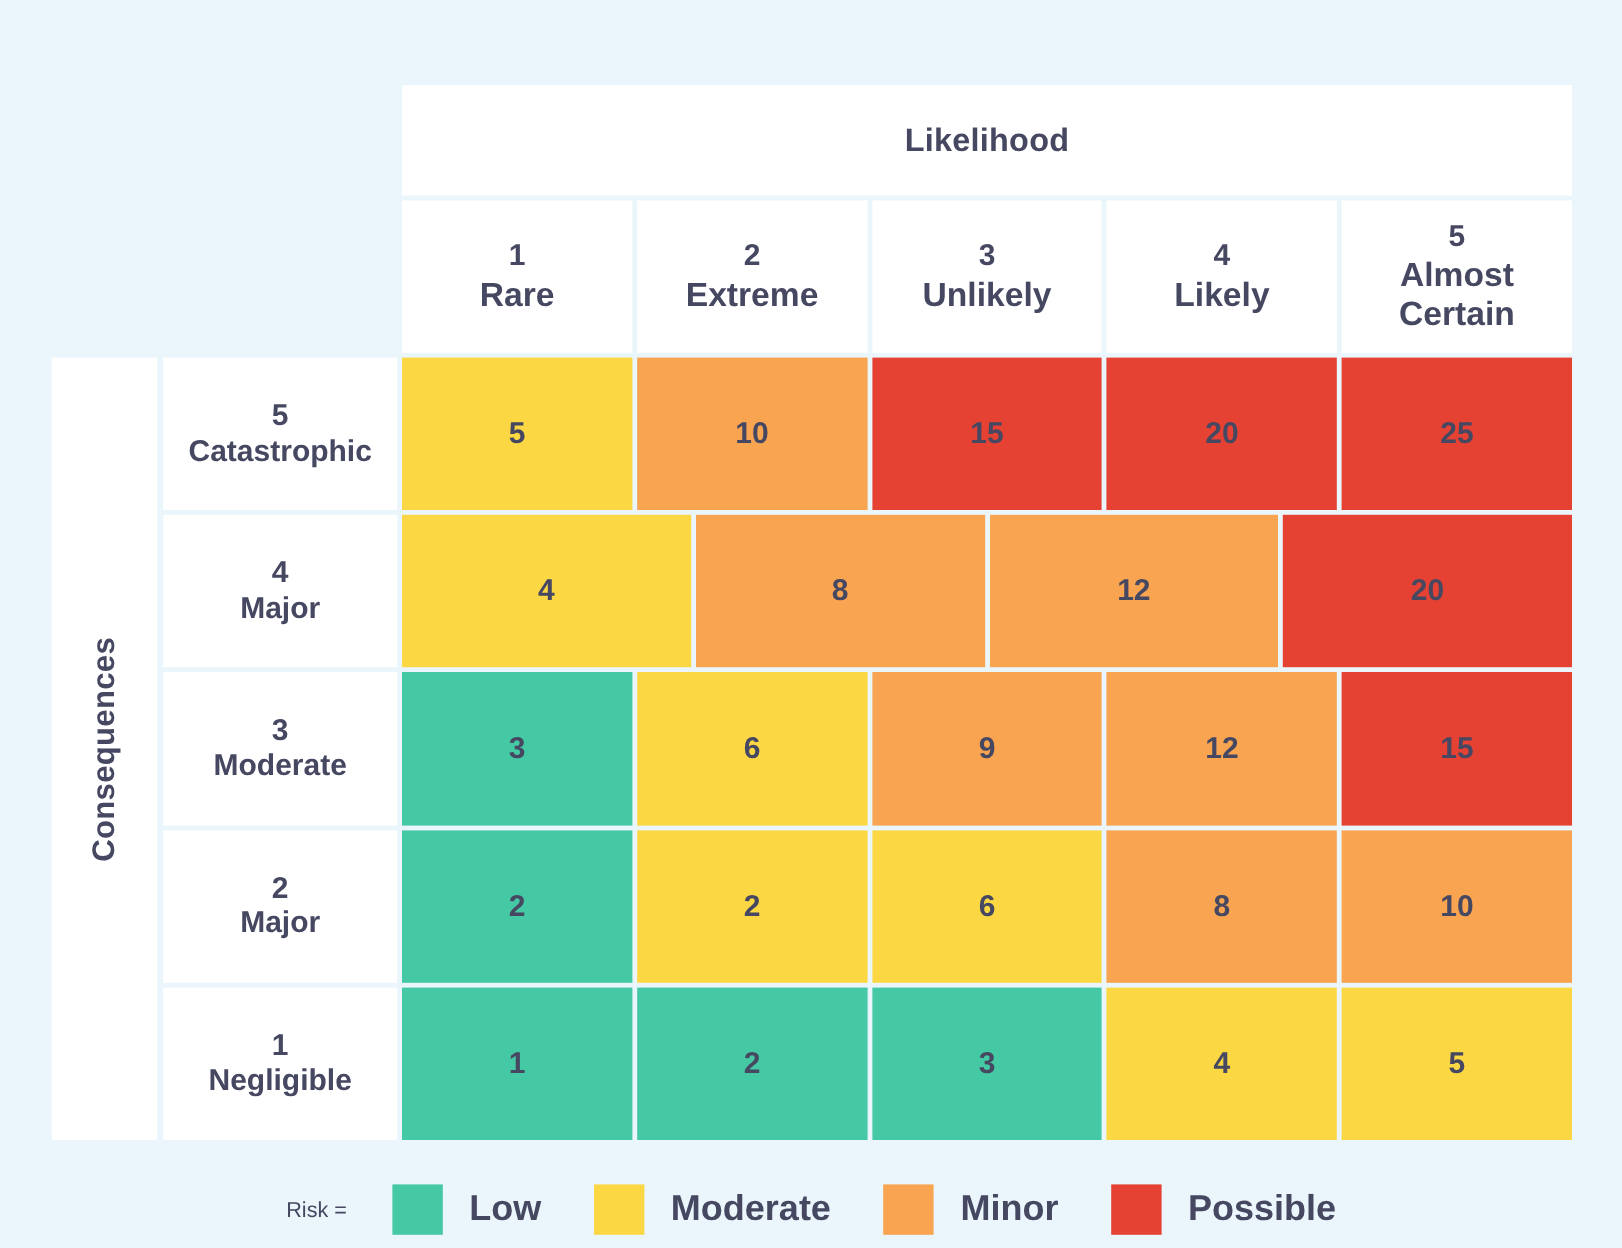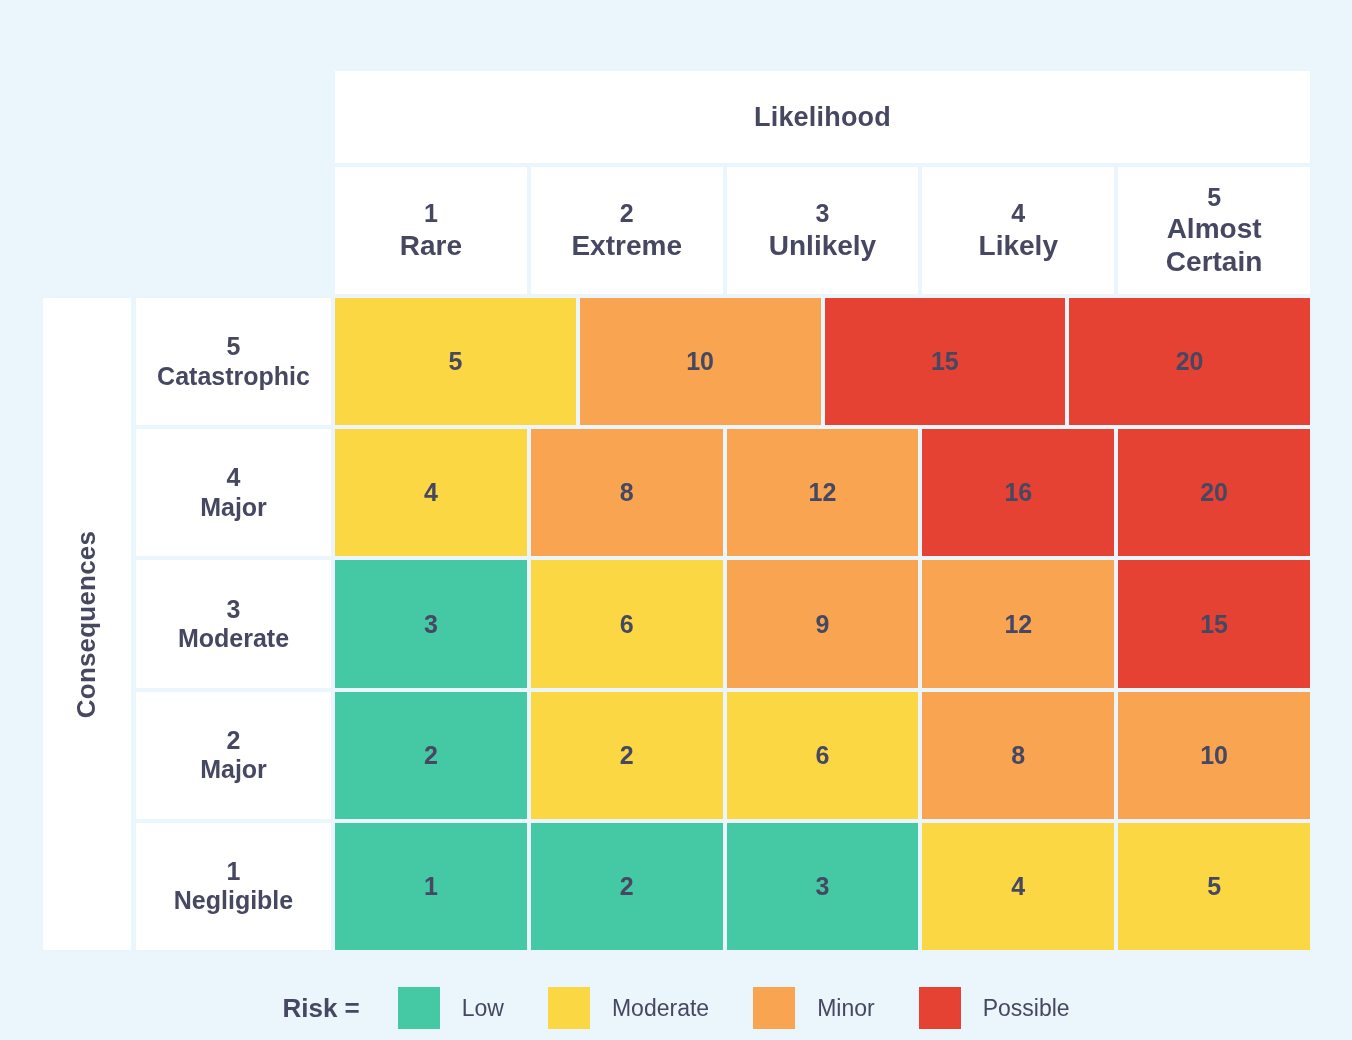--- a/index.html
+++ b/index.html
@@ -157,38 +157,38 @@
     left: 0;
     top: 952px;
     width: 1352px;
     height: 56px;
     display: flex;
     align-items: center;
     justify-content: center;
     gap: 0;
   }
   .legend-title {
-    font-size: 26px;
-    font-weight: bold;
+    font-size: 18px;
+    font-weight: normal;
     margin-right: 38px;
   }
   .legend-item {
     display: flex;
     align-items: center;
     margin-right: 44px;
   }
   .legend-item:last-child { margin-right: 0; }
   .legend-swatch {
     width: 42px;
     height: 42px;
     margin-right: 22px;
   }
   .legend-label {
-    font-size: 23px;
-    font-weight: normal;
+    font-size: 30px;
+    font-weight: bold;
   }
 </style>
 </head>
 <body>
 
 <div class="page">
 
   <div class="likelihood-title-cell">
     <span class="title-text">Likelihood</span>
   </div>
@@ -242,26 +242,26 @@
         <span class="lbl">Negligible</span>
       </div>
     </div>
 
   <div class="matrix-body" id="matrix-body">
       <div class="matrix-row">
         <div class="cell" style="background: rgb(252, 215, 68);">5</div>
         <div class="cell" style="background: rgb(248, 164, 80);">10</div>
         <div class="cell" style="background: rgb(229, 66, 52);">15</div>
         <div class="cell" style="background: rgb(229, 66, 52);">20</div>
+        <div class="cell" style="background: rgb(229, 66, 52);">25</div>
       </div>
       <div class="matrix-row">
         <div class="cell" style="background: rgb(252, 215, 68);">4</div>
         <div class="cell" style="background: rgb(248, 164, 80);">8</div>
         <div class="cell" style="background: rgb(248, 164, 80);">12</div>
-        <div class="cell" style="background: rgb(229, 66, 52);">16</div>
         <div class="cell" style="background: rgb(229, 66, 52);">20</div>
       </div>
       <div class="matrix-row">
         <div class="cell" style="background: rgb(69, 200, 164);">3</div>
         <div class="cell" style="background: rgb(252, 215, 68);">6</div>
         <div class="cell" style="background: rgb(248, 164, 80);">9</div>
         <div class="cell" style="background: rgb(248, 164, 80);">12</div>
         <div class="cell" style="background: rgb(229, 66, 52);">15</div>
       </div>
       <div class="matrix-row">

